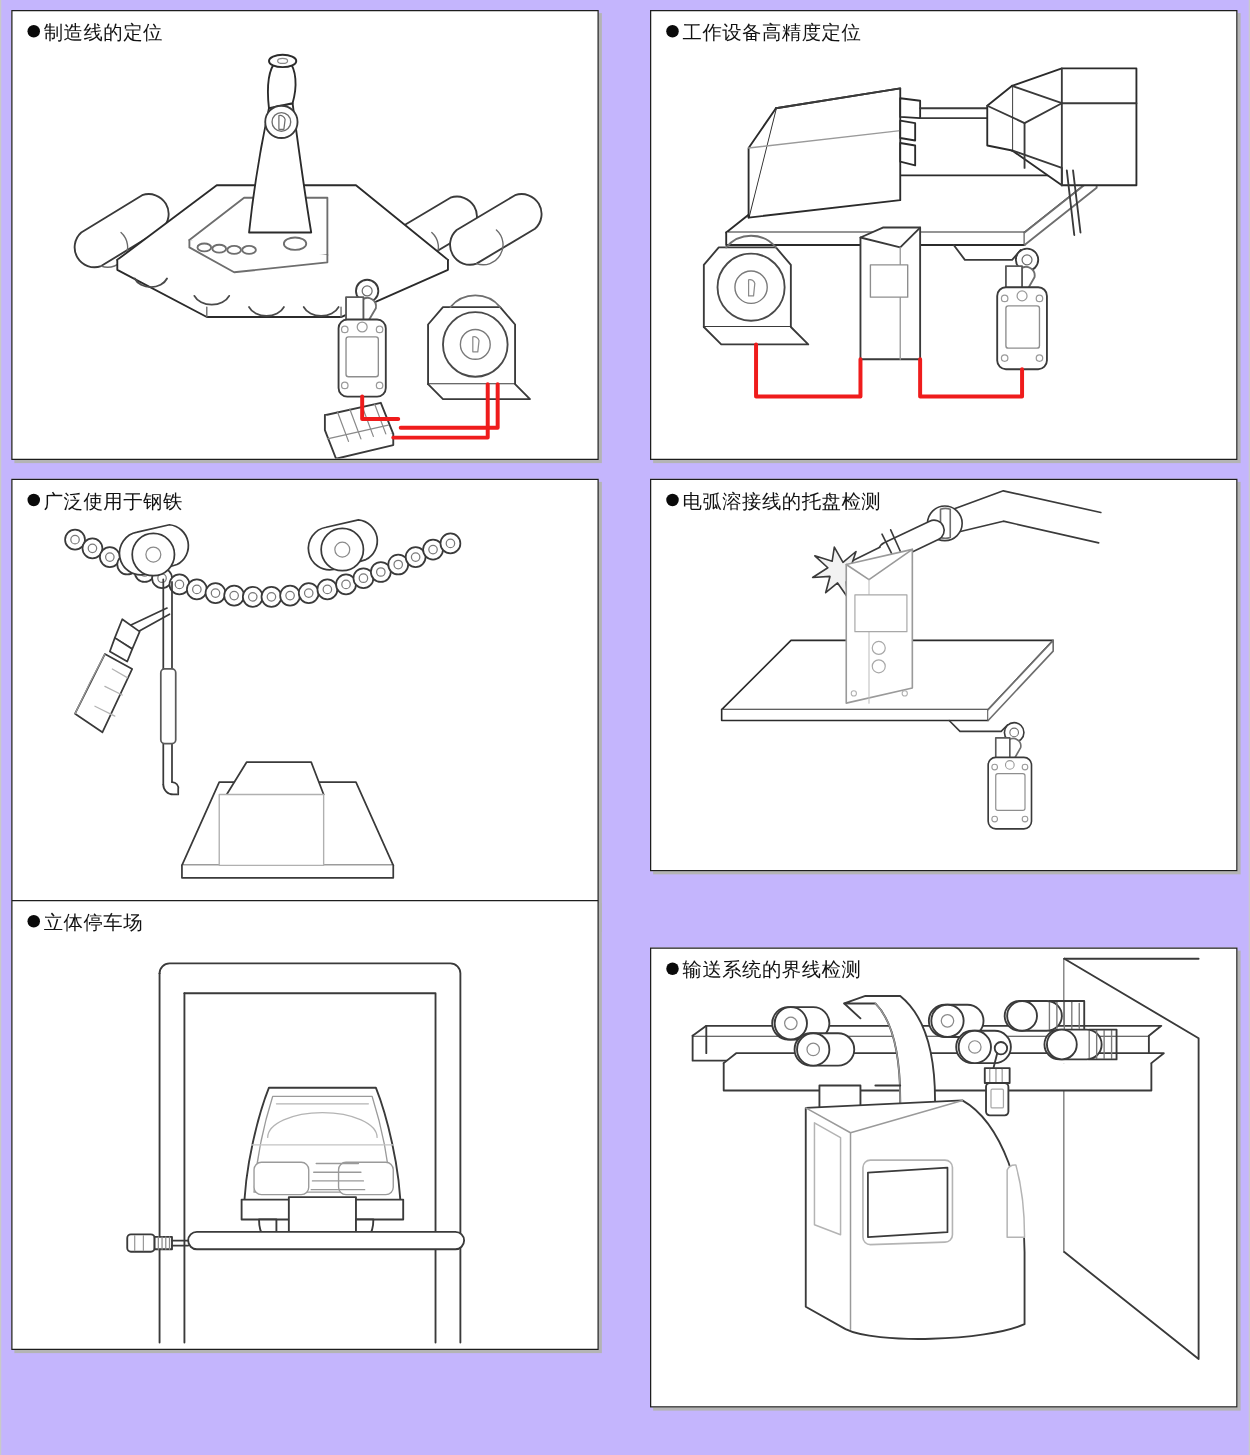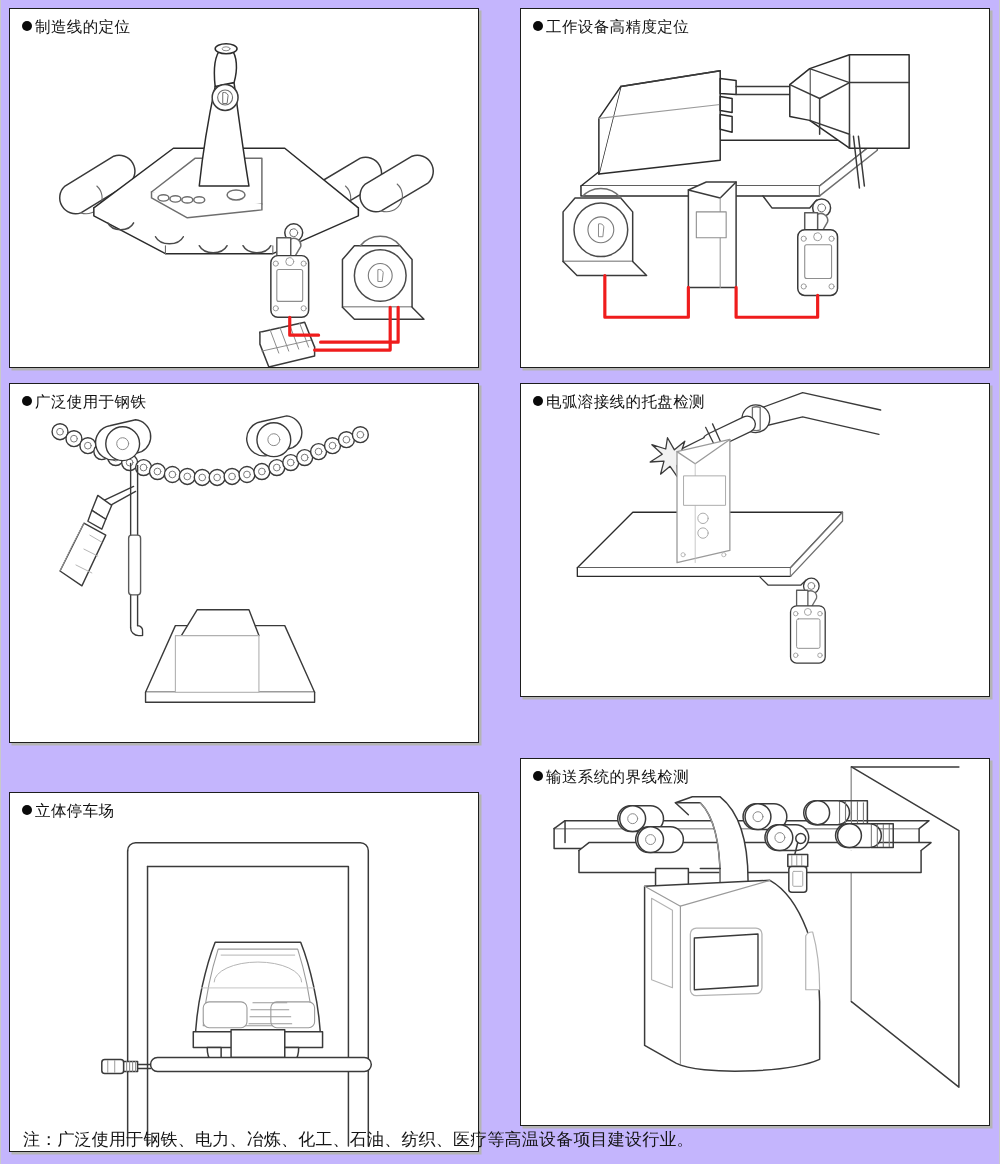--- a/index.html
+++ b/index.html
@@ -66,21 +66,21 @@
     letter-spacing: 0.2px;
     color: #141414;
     white-space: nowrap;
   }
 
   
   #p1 { left: 8px;   top: 8px;    width: 470px; height: 360px; }
   #p2 { left: 519px; top: 8px;    width: 470px; height: 360px; }
   #p3 { left: 8px;   top: 383px;  width: 470px; height: 360px; }
   #p4 { left: 519px; top: 383px;  width: 470px; height: 314px; }
-  #p5 { left: 8px;   top: 792px;  width: 470px; height: 360px; padding-left: 20px; }
+  #p5 { left: 8px;   top: 720px;  width: 470px; height: 360px; padding-left: 20px; }
   #p6 { left: 519px; top: 758px;  width: 470px; height: 368px; padding-left: 40px; }
 </style>
 </head>
 <body>
 
 <div class="page">
 
   <div class="panel" id="p1">
     <div class="panel-title">
       <span class="bullet"></span><span>制造线的定位</span>
@@ -560,15 +560,14 @@
           <path d="M160 148 L250 122" stroke="#9a9a9a" stroke-width="1.2"></path>
           <path d="M131 140 L152 152 L152 230 L131 222 Z" fill="#fff" stroke="#b4b4b4" stroke-width="1.2"></path>
           <path d="M170 176 a6 6 0 0 1 6 -6 L236 170 a6 6 0 0 1 6 6 L242 230 a6 6 0 0 1 -6 6 L176 238 a6 6 0 0 1 -6 -6 Z" fill="#fff" stroke="#b4b4b4" stroke-width="1.3"></path>
           <path d="M174 180 L238 176 L238 228 L174 232 Z" fill="#fff" stroke="#3a3a3a" stroke-width="1.4"></path>
           <path d="M286 178 a7 7 0 0 1 7 -4 C298 192 300 214 300 232 L286 232 Z" fill="#fff" stroke="#b4b4b4" stroke-width="1.2"></path>
         </g>
       </g>
     </svg>
   </div>
 
-  <div class="footer-note">注：广泛使用于钢铁、电力、冶炼、化工、石油、纺织、医疗等高温设备项目建设行业。</div>
 
 </div>
 
 </body></html>

